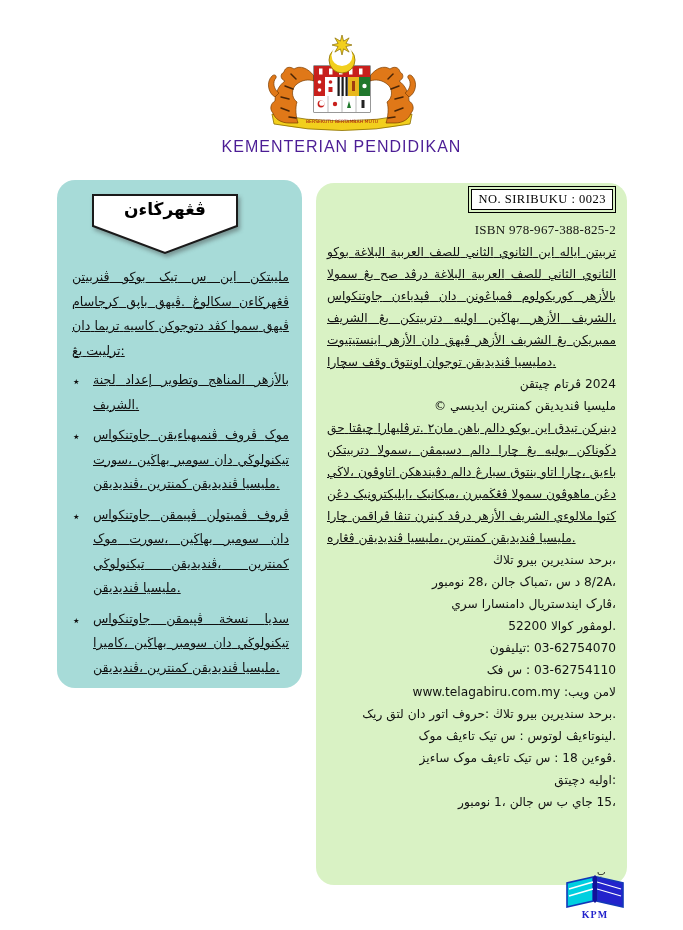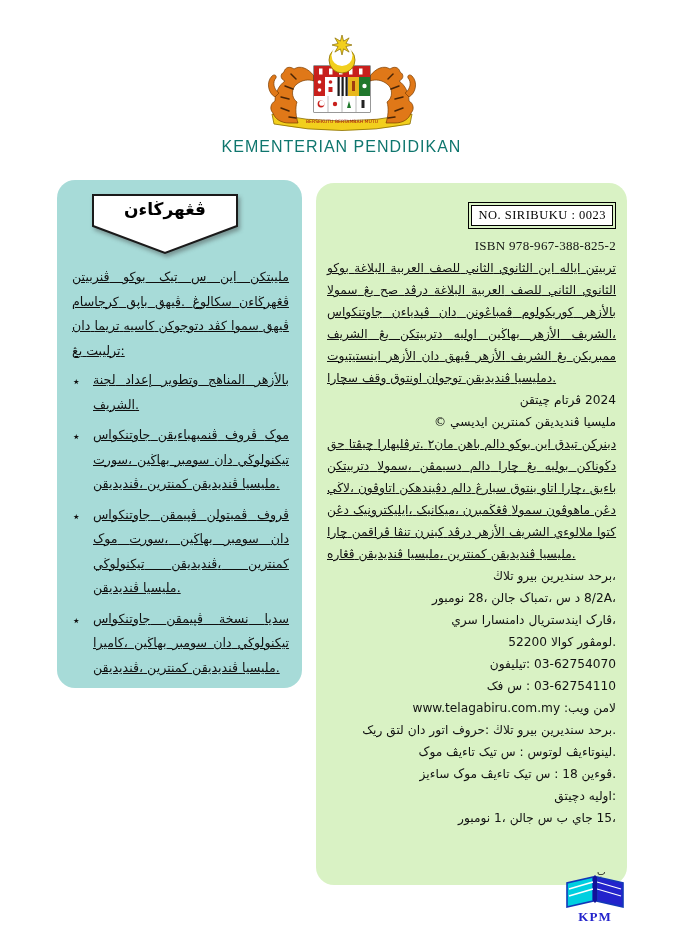--- a/index.html
+++ b/index.html
@@ -2,28 +2,28 @@
 <html><head>
 <meta charset="utf-8">
 <style>
   html,body{margin:0;padding:0;background:#ffffff;}
   .page{position:relative;width:683px;height:930px;background:#fff;overflow:hidden;
         font-family:"DejaVu Sans",sans-serif;color:#111;}
 
   
   .crest{position:absolute;left:260px;top:30px;width:164px;height:108px;}
   .ministry{position:absolute;left:0;top:138px;width:683px;text-align:center;
-            font-family:"Liberation Sans",sans-serif;font-size:16px;letter-spacing:1px;color:#0f766e;}
+            font-family:"Liberation Sans",sans-serif;font-size:16px;letter-spacing:1px;color:#4c1d95;}
 
   
   .left-panel{position:absolute;left:57px;top:180px;width:245px;height:508px;
               border-radius:18px;box-sizing:border-box;overflow:hidden;}
   .right-panel{position:absolute;left:316px;top:183px;width:311px;height:702px;
                border-radius:18px;box-sizing:border-box;overflow:hidden;
-               padding:20px 11px 0 11px;font-size:12.2px;line-height:22px;}
+               padding:4px 11px 0 11px;font-size:12.2px;line-height:22px;}
 
   
   .banner{position:relative;width:152px;height:64px;margin:13px 0 0 32px;
           filter:drop-shadow(2px 3px 2px rgba(60,60,60,0.45));}
   .banner svg{position:absolute;left:0;top:0;}
   .banner-text{position:absolute;left:0;right:0;top:6px;text-align:center;
                font-size:17px;font-weight:bold;color:#000;}
 
   .lp-body{padding:8px 13px 0 15px;font-size:12.6px;line-height:24.5px;color:#101010;text-decoration:underline;}
   .intro{margin:0 0 5px 0;text-align:justify;}
@@ -38,21 +38,21 @@
   .isbn{margin-top:9px;text-align:right;font-family:"Liberation Serif",serif;
         font-size:13px;letter-spacing:0.3px;}
   .para{margin:0;text-align:justify;text-decoration:underline;}
   .line{text-align:right;}
   .w{unicode-bidi:isolate;}
 
   
   .kpm{position:absolute;left:561px;top:869px;width:68px;height:58px;text-align:center;}
   .kpm-glyph{position:absolute;left:36px;top:-2px;font-size:9px;color:#111;}
   .kpm-text{position:absolute;left:0;right:0;top:40px;font-family:"Liberation Serif",serif;
-            font-weight:bold;font-size:13px;letter-spacing:1px;color:#2323cc;}
+            font-weight:bold;font-size:10px;letter-spacing:1px;color:#2323cc;}
 </style>
 </head>
 <body>
 
 <div class="page">
 
   <div class="crest">
     <svg width="164" height="108" viewBox="0 0 164 108" xmlns="http://www.w3.org/2000/svg">
 
       <path d="M12,84 Q82,98 152,84 L150,94 Q82,107 14,94 Z" fill="#f2cf1d" stroke="#8a6d00" stroke-width="0.8"></path>

